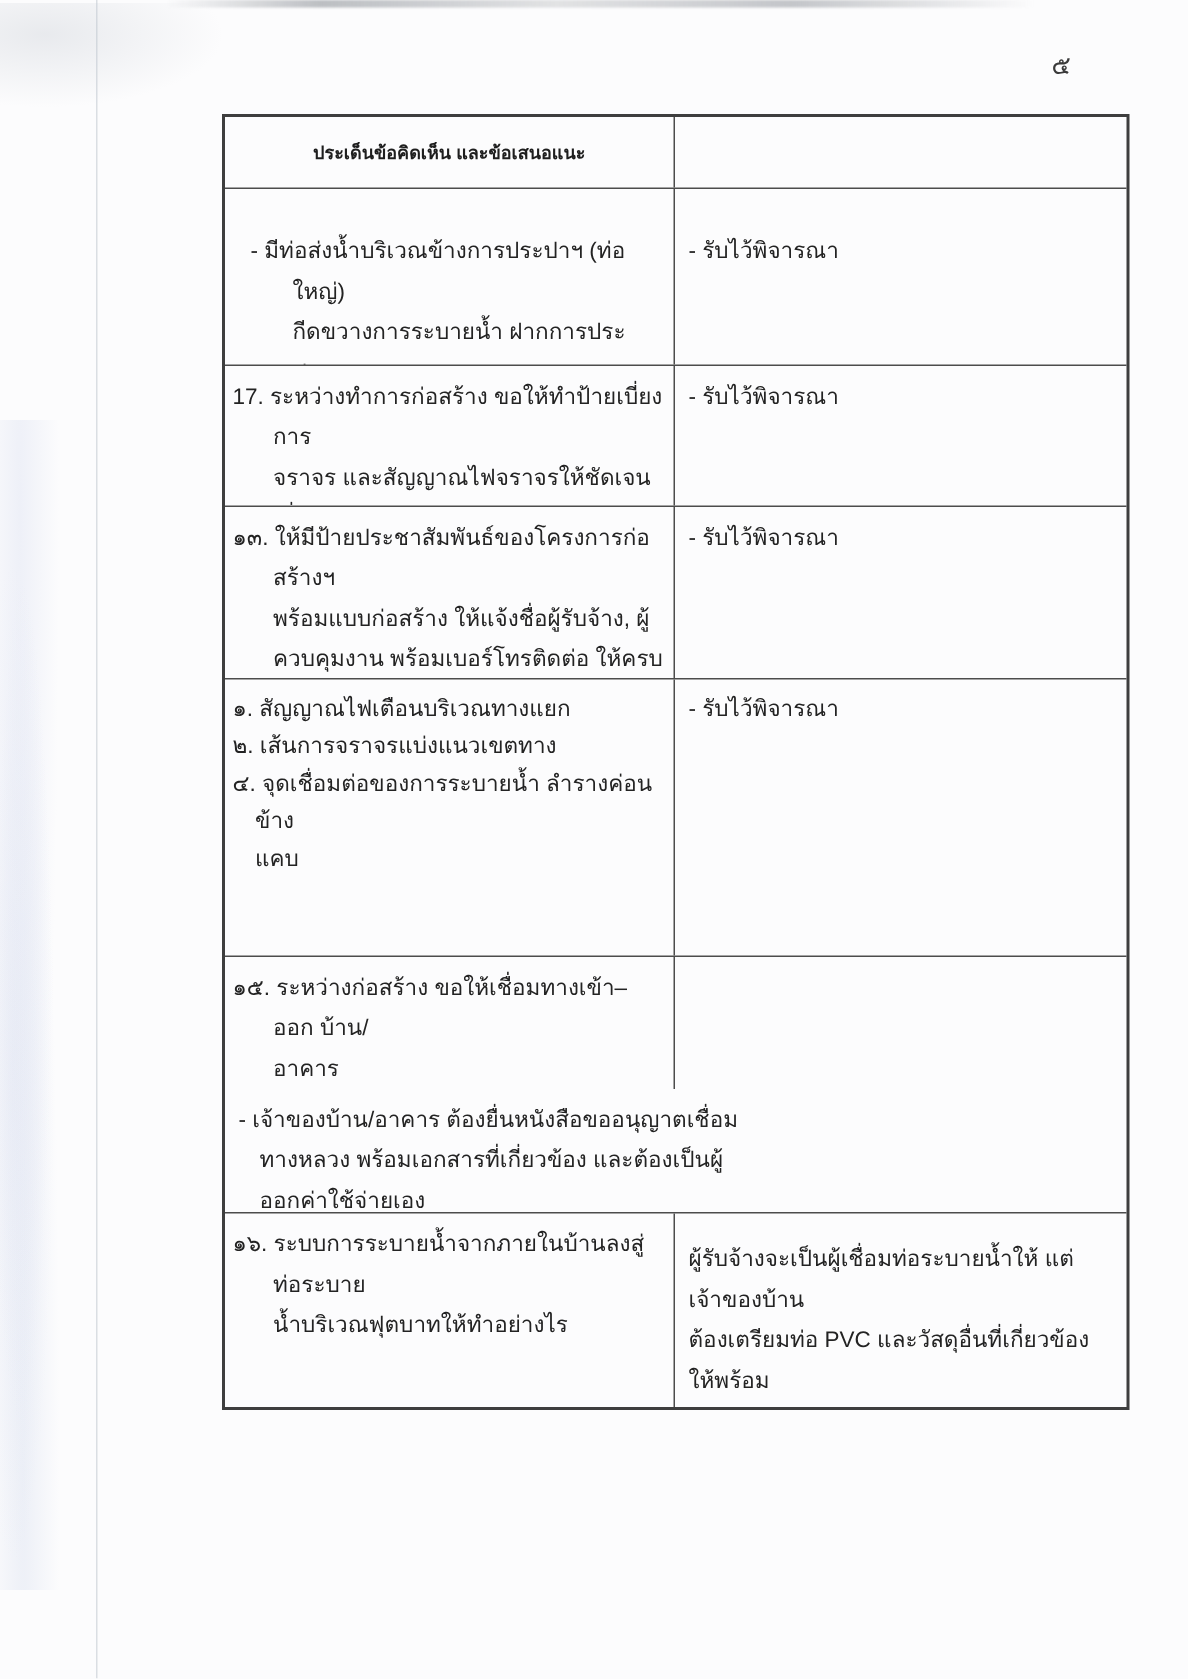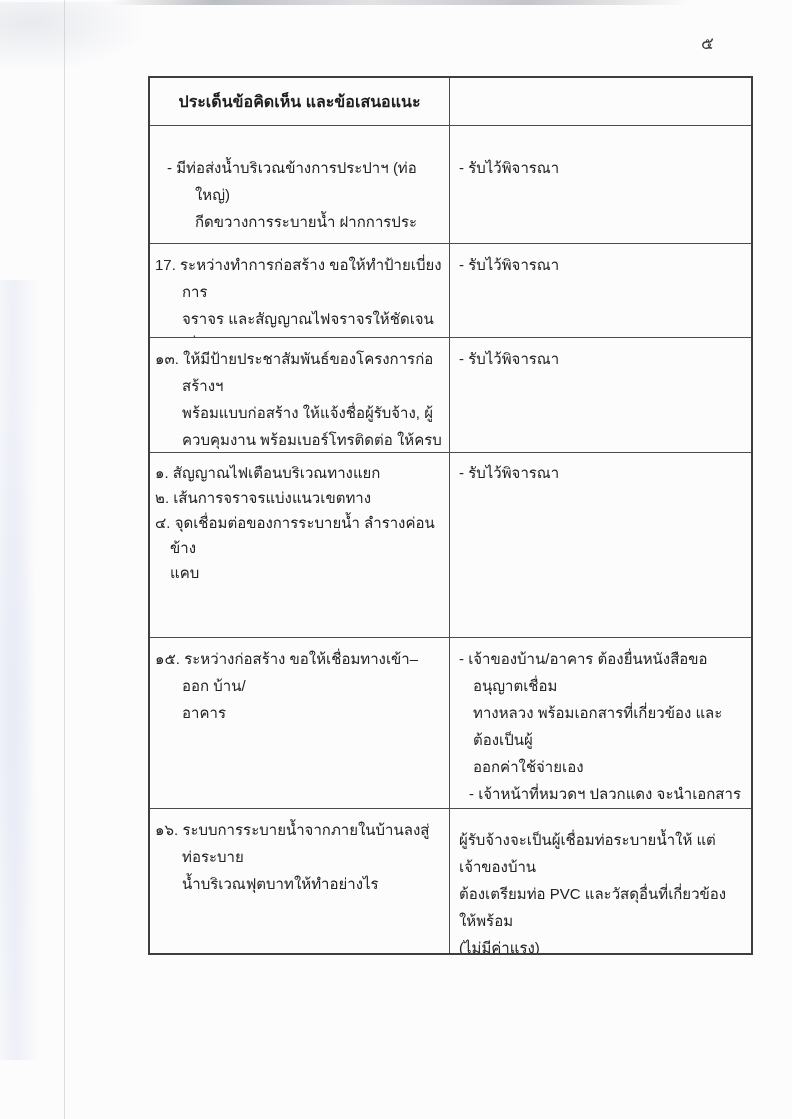--- a/index.html
+++ b/index.html
@@ -49,25 +49,25 @@
   }
   .t-row{display:flex;box-sizing:border-box;border-top:1.5px solid #4c4c4c;}
   .t-row.first{border-top:none;}
   .t-cell{box-sizing:border-box;overflow:hidden;}
   .cl{width:300px;border-right:1.5px solid #4c4c4c;padding:7px 6px 0 5px;}
   .cr{flex:1;padding:7px 8px 0 9px;}
 
   .t-header{height:47px;}
   .t-header .t-cell{
     display:flex;align-items:center;justify-content:center;
-    font-weight:bold;font-size:16px;padding:0;color:#1e1e1e;
+    font-weight:bold;font-size:12px;padding:0;color:#1e1e1e;
   }
 
   .h0{height:118px;} .h1{height:94px;} .h2{height:115px;}
-  .h3{height:185px;} .h4{height:171px;} .h5{height:145px;}
+  .h3{height:185px;} .h4{height:171px;flex-direction:column;} .h5{height:130px;}
   .r0 .t-cell{padding-top:28px;}
   .r5 .cr{padding-top:17px;}
 
   .txt{
     white-space:pre-line;
     font-size:15px;line-height:27px;
   }
   
   .hang-num{padding-left:27px;text-indent:-27px;}     
   .hang-dash-a{padding-left:40px;text-indent:-28px;}  

